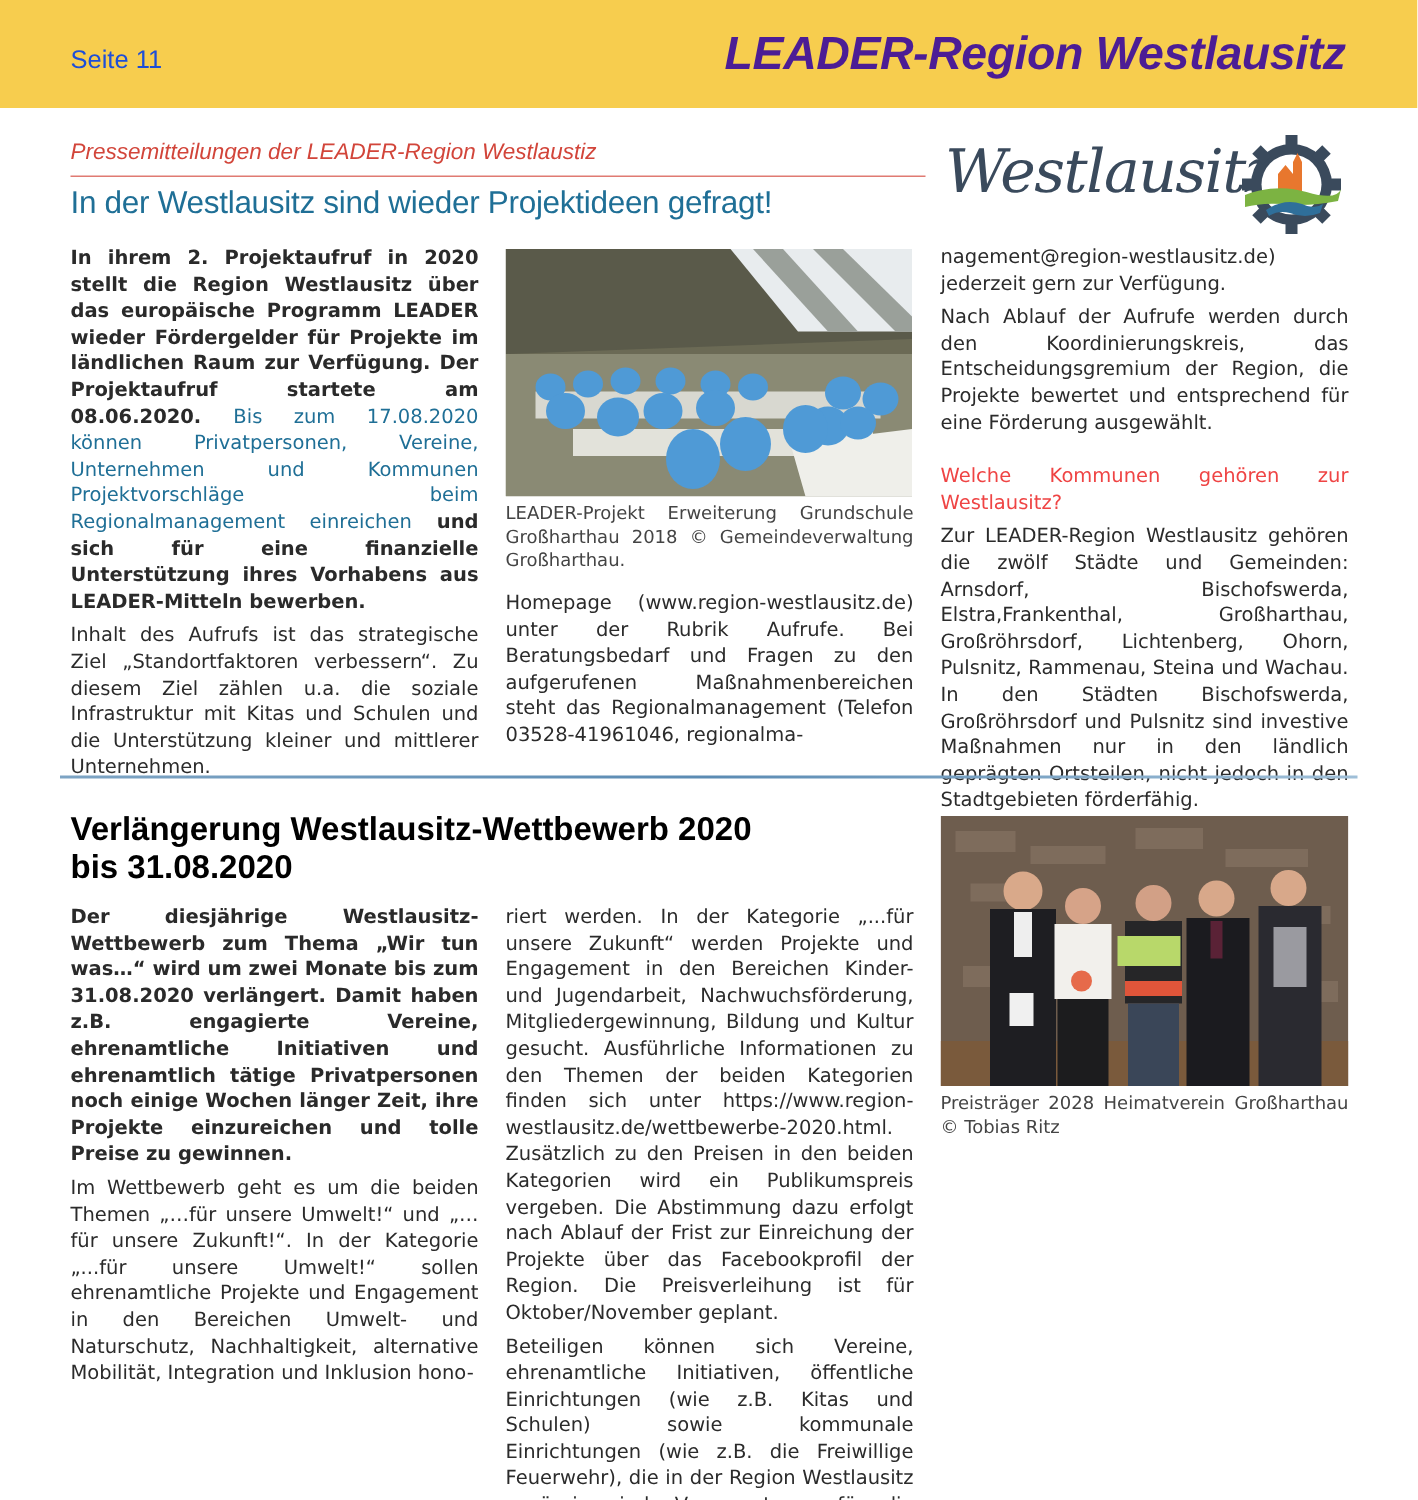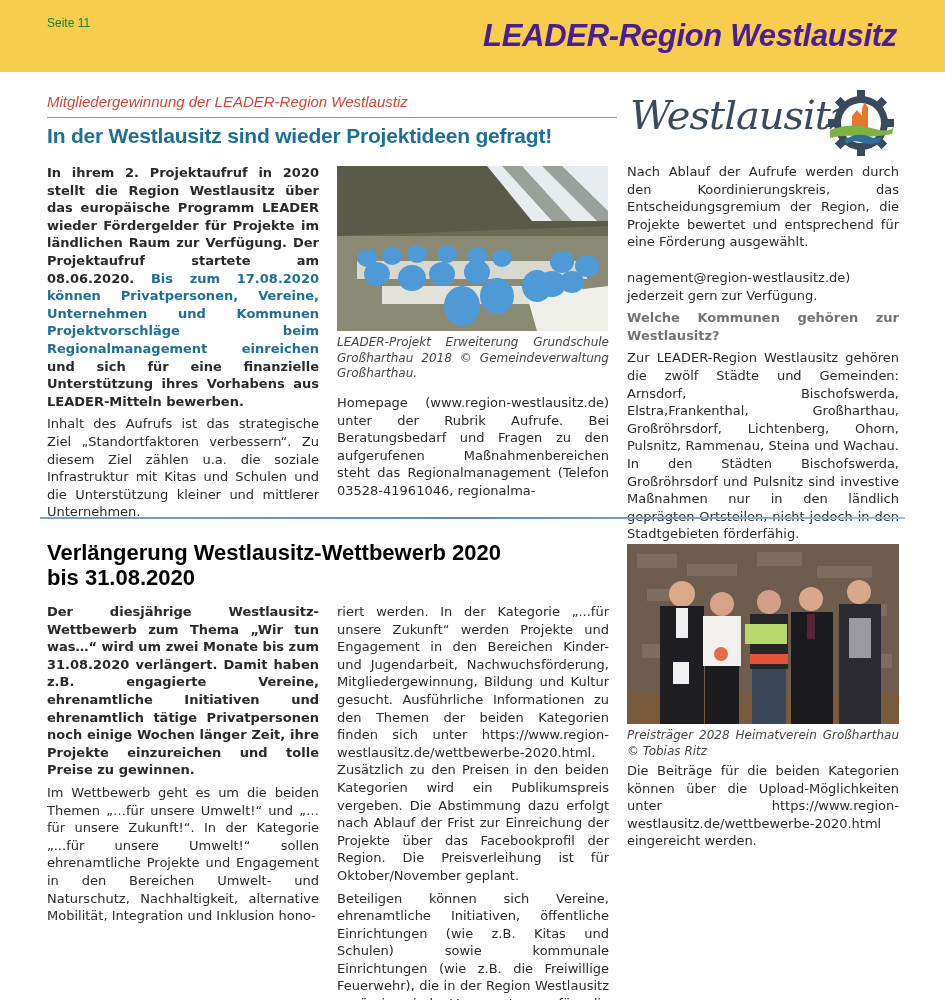--- a/index.html
+++ b/index.html
@@ -1,49 +1,49 @@
 <!DOCTYPE html>
 <html><head>
 <meta charset="utf-8">
 <style>
   * { box-sizing: border-box; margin: 0; padding: 0; }
   html, body { width: 945px; height: 1000px; background: #ffffff; overflow: hidden; }
   body { font-family: "DejaVu Sans", sans-serif; color: #2b2b2b; position: relative; }
 
   .topbar { position: absolute; left: 0; top: 0; width: 945px; height: 72px; background: #f7cd4e; }
-  .page-num { position: absolute; left: 47px; top: 16px; font-size: 12px; color: #15803d; font-family: "Liberation Sans", sans-serif; }
+  .page-num { position: absolute; left: 47px; top: 30px; font-size: 17px; color: #1d4ed8; font-family: "Liberation Sans", sans-serif; }
   .region-title { position: absolute; right: 48px; top: 18px; font-size: 31px; font-style: italic; font-weight: bold; color: #4c1d95; font-family: "Liberation Sans", sans-serif; letter-spacing: -0.3px; }
 
   .kicker { position: absolute; left: 47px; top: 93px; font-size: 15px; font-style: italic; color: #d2453a; font-family: "Liberation Sans", sans-serif; }
   .kicker-rule { position: absolute; left: 47px; top: 117px; width: 570px; height: 1px; background: #e07a72; }
-  .headline1 { position: absolute; left: 47px; top: 124px; font-size: 21px; font-weight: bold; color: #1f6f96; font-family: "Liberation Sans", sans-serif; letter-spacing: -0.2px; }
+  .headline1 { position: absolute; left: 47px; top: 124px; font-size: 21px; font-weight: normal; color: #1f6f96; font-family: "Liberation Sans", sans-serif; letter-spacing: -0.2px; }
 
   .logo { position: absolute; left: 630px; top: 88px; width: 270px; height: 72px; }
   .logo-word { position: absolute; left: 0; top: 4px; font-family: "DejaVu Serif", serif; font-style: italic; font-size: 40px; color: #3a4a5c; letter-spacing: -1px; }
   .logo-badge { position: absolute; left: 196px; top: 0; width: 70px; height: 70px; }
 
   .col { position: absolute; font-size: 13px; line-height: 17.6px; text-align: justify; font-family: "DejaVu Sans", sans-serif; }
   .col p { margin-bottom: 5px; }
   .bold { font-weight: bold; color: #2a2a2a; }
-  .hl { color: #1f6f96; font-weight: bold; }
-  .caption { font-style: italic; font-size: 12px; line-height: 15.5px; color: #444; }
+  .hl { color: #1f6f96; font-weight: normal; }
+  .caption { font-size: 12px; line-height: 15.5px; color: #444; }
 
   .photo { position: absolute; overflow: hidden; }
   .section-rule { position: absolute; left: 40px; top: 517px; width: 865px; height: 2px; background: linear-gradient(90deg, #7da4c4, #5b8bb3, #9fbfd8); }
   .headline2 { position: absolute; left: 47px; top: 540px; font-size: 22px; line-height: 25px; font-weight: bold; color: #000000; font-family: "Liberation Sans", sans-serif; }
-  .subhead { font-weight: bold; color: #737373; }
+  .subhead { font-weight: normal; color: #ef4444; }
 </style>
 </head>
 <body>
 
 <div class="topbar"></div>
 <div class="page-num">Seite 11</div>
 <div class="region-title">LEADER-Region Westlausitz</div>
 
-<div class="kicker">Mitgliedergewinnung der LEADER-Region Westlaustiz</div>
+<div class="kicker">Pressemitteilungen der LEADER-Region Westlaustiz</div>
 <div class="kicker-rule"></div>
 <div class="headline1">In der Westlausitz sind wieder Projektideen gefragt!</div>
 
 <div class="logo">
   <span class="logo-word">Westlausitz</span>
   <svg class="logo-badge" viewBox="0 0 70 70">
     <g fill="#3a4a5c">
       <circle cx="35" cy="35" r="27"></circle>
       <rect x="31" y="2" width="8" height="10"></rect>
       <rect x="31" y="58" width="8" height="10"></rect>
@@ -99,22 +99,22 @@
       <ellipse cx="200" cy="120" rx="15" ry="16"></ellipse>
     </g>
   </svg>
 </div>
 <div class="col caption" style="left:337px; top:335px; width:272px;">LEADER-Projekt Erweiterung Grundschule Großharthau 2018 © Gemeindeverwaltung Großharthau.</div>
 <div class="col" style="left:337px; top:394px; width:272px;">
   <p>Homepage (www.region-westlausitz.de) unter der Rubrik Aufrufe. Bei Beratungsbedarf und Fragen zu den aufgerufenen Maßnahmenbereichen steht das Regionalmanagement (Telefon 03528-41961046, regionalma-</p>
 </div>
 
 <div class="col" style="left:627px; top:163px; width:272px;">
+  <p>nagement@region-westlausitz.de) jederzeit gern zur Verfügung.</p>
   <p style="margin-bottom:18px;">Nach Ablauf der Aufrufe werden durch den Koordinierungskreis, das Entscheidungsgremium der Region, die Projekte bewertet und entsprechend für eine Förderung ausgewählt.</p>
-  <p>nagement@region-westlausitz.de) jederzeit gern zur Verfügung.</p>
   <p class="subhead">Welche Kommunen gehören zur Westlausitz?</p>
   <p>Zur LEADER-Region Westlausitz gehören die zwölf Städte und Gemeinden: Arnsdorf, Bischofswerda, Elstra,Frankenthal, Großharthau, Großröhrsdorf, Lichtenberg, Ohorn, Pulsnitz, Rammenau, Steina und Wachau. In den Städten Bischofswerda, Großröhrsdorf und Pulsnitz sind investive Maßnahmen nur in den ländlich geprägten Ortsteilen, nicht jedoch in den Stadtgebieten förderfähig.</p>
 </div>
 
 <div class="section-rule"></div>
 
 <div class="headline2">
   <div>Verlängerung Westlausitz-Wettbewerb 2020</div>
   <div>bis 31.08.2020</div>
 </div>
@@ -173,14 +173,13 @@
       <rect x="212" y="60" width="42" height="120" fill="#2a2a30"></rect>
       <rect x="222" y="74" width="22" height="40" fill="#9a9aa0"></rect>
     </g>
   </svg>
 </div>
 <div class="col caption" style="left:627px; top:728px; width:272px;">
   <div style="text-align-last: justify;">Preisträger 2028 Heimatverein Großharthau</div>
   <div>© Tobias Ritz</div>
 </div>
 <div class="col" style="left:627px; top:762px; width:272px;">
-  <p>Die Beiträge für die beiden Kategorien können über die Upload-Möglichkeiten unter https://www.region-westlausitz.de/wettbewerbe-2020.html eingereicht werden.</p>
 </div>
 
 </body></html>

